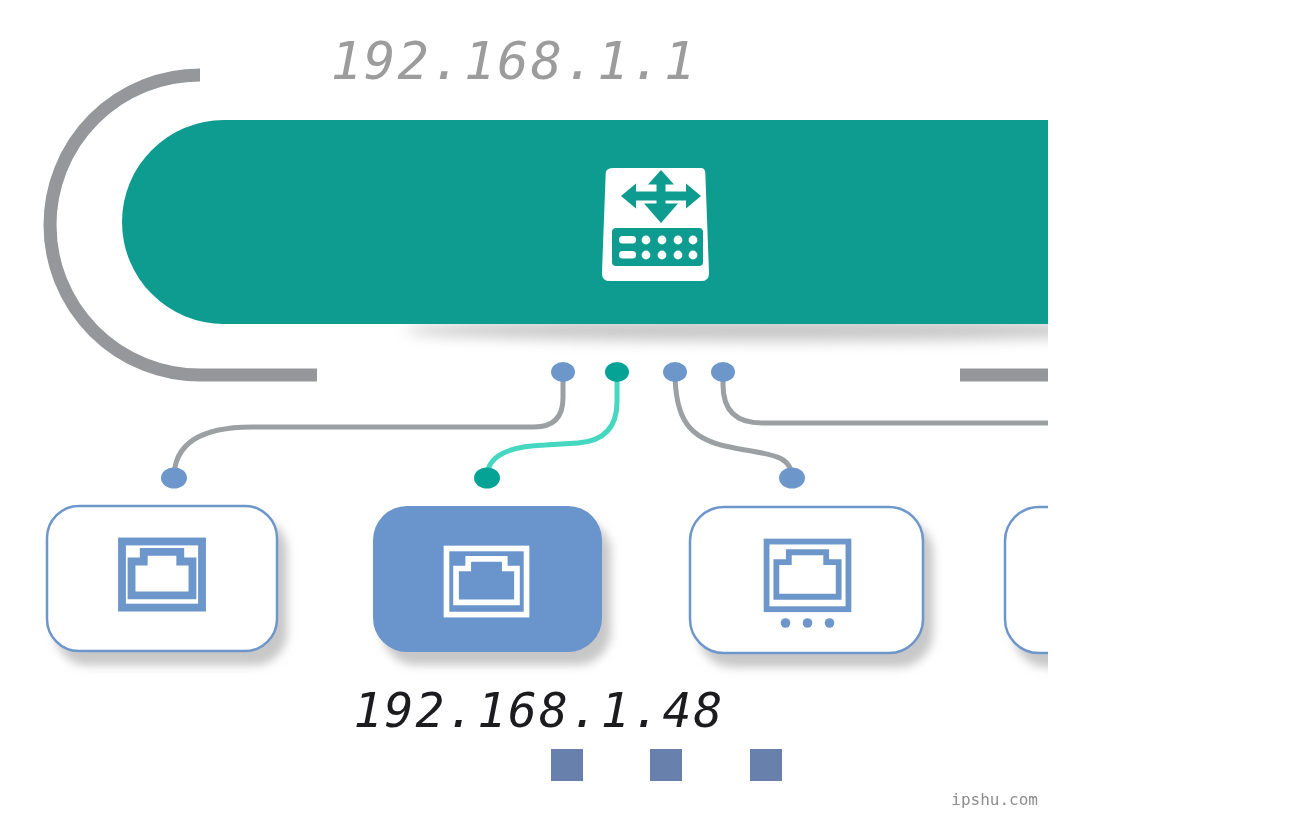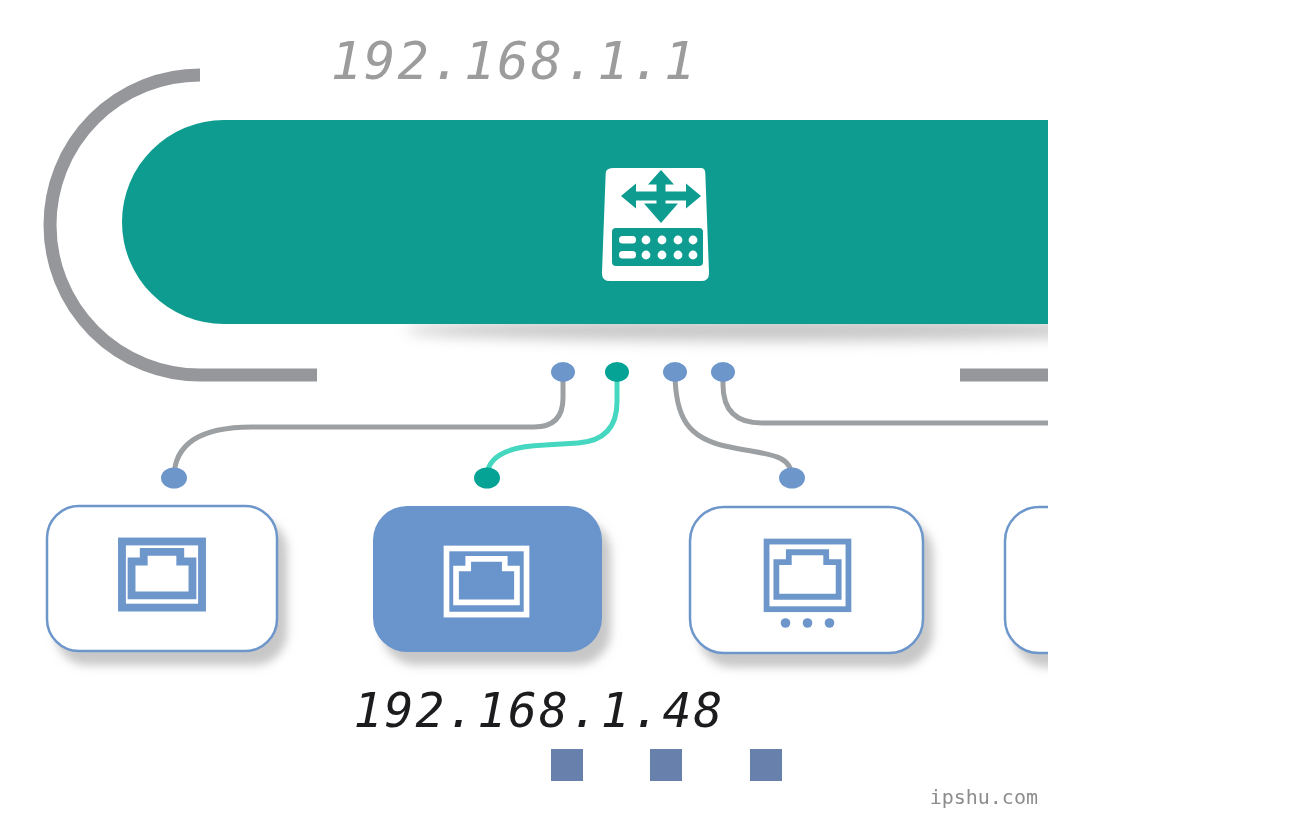--- a/index.html
+++ b/index.html
@@ -54,21 +54,21 @@
     right: -15px;
     top: 682px;
     font-size: 48px;
     letter-spacing: 2px;
     color: var(--text_dark);
   }
   #watermark {
     position: absolute;
     right: 10px;
     bottom: 11px;
-    font-size: 20px;
+    font-size: 16px;
     font-style: normal;
     color: var(--text_watermark);
     letter-spacing: 0px;
   }
 </style>
 </head>
 <body>
 
 <div id="stage">
 

